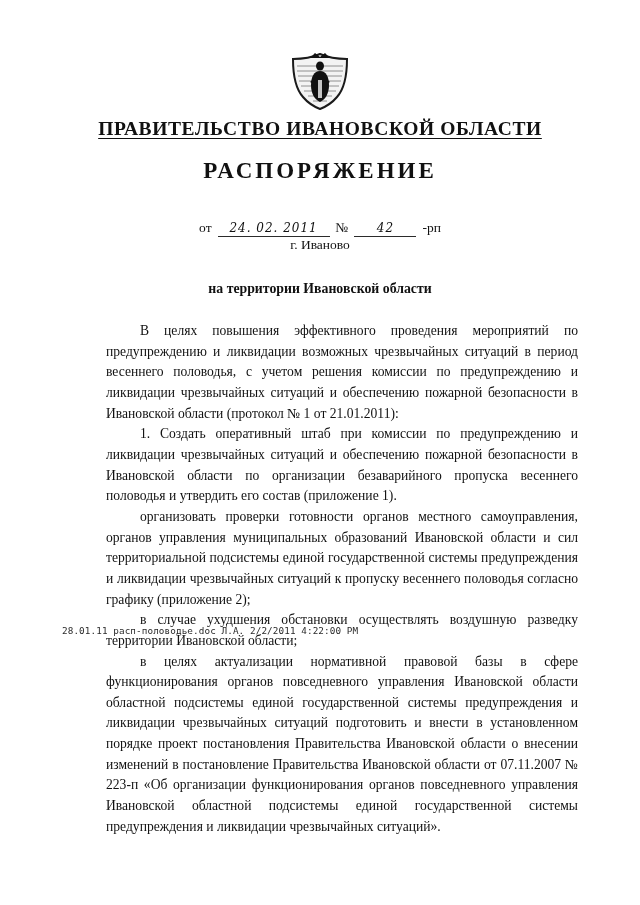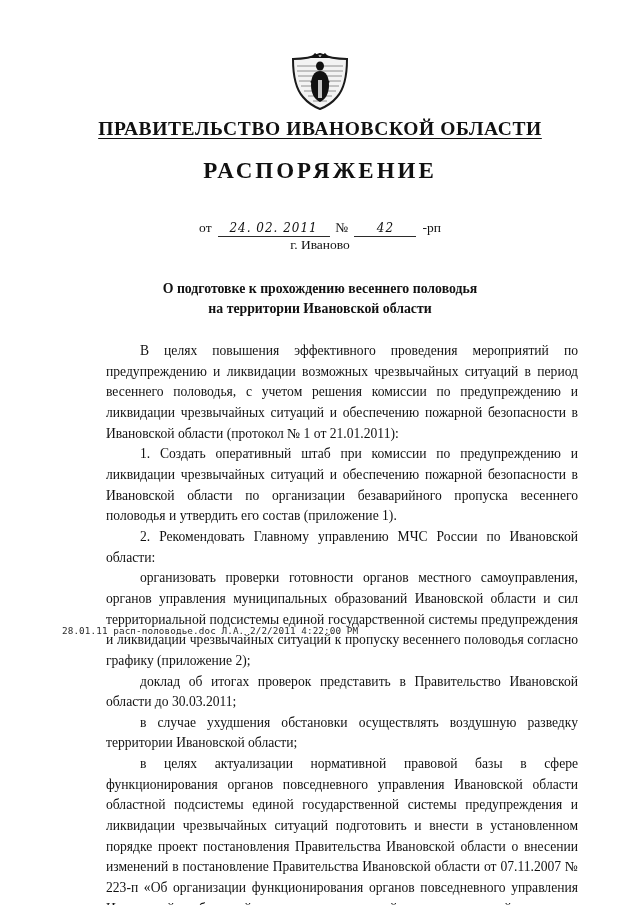--- a/index.html
+++ b/index.html
@@ -163,28 +163,25 @@
     <span class="lbl">от</span>
     <span class="handwrite">24. 02. 2011</span>
     <span class="lbl">№</span>
     <span class="handwrite num">42</span>
     <span class="lbl">-рп</span>
   </div>
 
   <div class="city">г. Иваново</div>
 
   <div class="subject">
-    <div>О подготовке к прохождению весеннего половодья</div>
     <div>на территории Ивановской области</div>
   </div>
 
   <div class="body">
     <p>В целях повышения эффективного проведения мероприятий по предупреждению и ликвидации возможных чрезвычайных ситуаций в период весеннего половодья, с учетом решения комиссии по предупреждению и ликвидации чрезвычайных ситуаций и обеспечению пожарной безопасности в Ивановской области (протокол № 1 от 21.01.2011):</p>
     <p>1. Создать оперативный штаб при комиссии по предупреждению и ликвидации чрезвычайных ситуаций и обеспечению пожарной безопасности в Ивановской области по организации безаварийного пропуска весеннего половодья и утвердить его состав (приложение 1).</p>
-    <p>2. Рекомендовать Главному управлению МЧС России по Ивановской области:</p>
     <p>организовать проверки готовности органов местного самоуправления, органов управления муниципальных образований Ивановской области и сил территориальной подсистемы единой государственной системы предупреждения и ликвидации чрезвычайных ситуаций к пропуску весеннего половодья согласно графику (приложение 2);</p>
-    <p>доклад об итогах проверок представить в Правительство Ивановской области до 30.03.2011;</p>
     <p>в случае ухудшения обстановки осуществлять воздушную разведку территории Ивановской области;</p>
     <p>в целях актуализации нормативной правовой базы в сфере функционирования органов повседневного управления Ивановской области областной подсистемы единой государственной системы предупреждения и ликвидации чрезвычайных ситуаций подготовить и внести в установленном порядке проект постановления Правительства Ивановской области о внесении изменений в постановление Правительства Ивановской области от 07.11.2007 № 223-п «Об организации функционирования органов повседневного управления Ивановской областной подсистемы единой государственной системы предупреждения и ликвидации чрезвычайных ситуаций».</p>
   </div>
 
   <div class="footer">28.01.11  расп-половодье.doc Л.А. 2/2/2011 4:22:00 PM</div>
 </div>
 
 </body></html>

